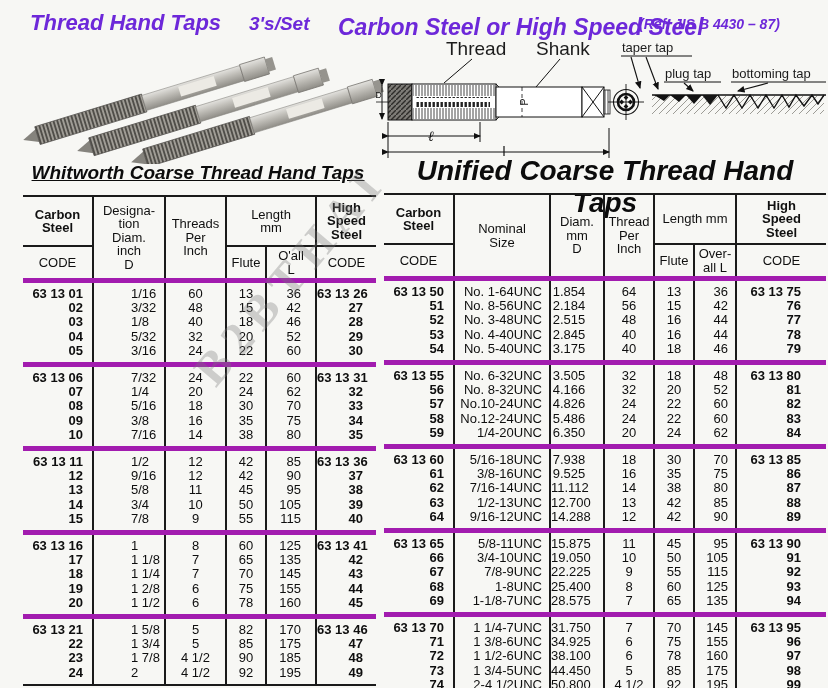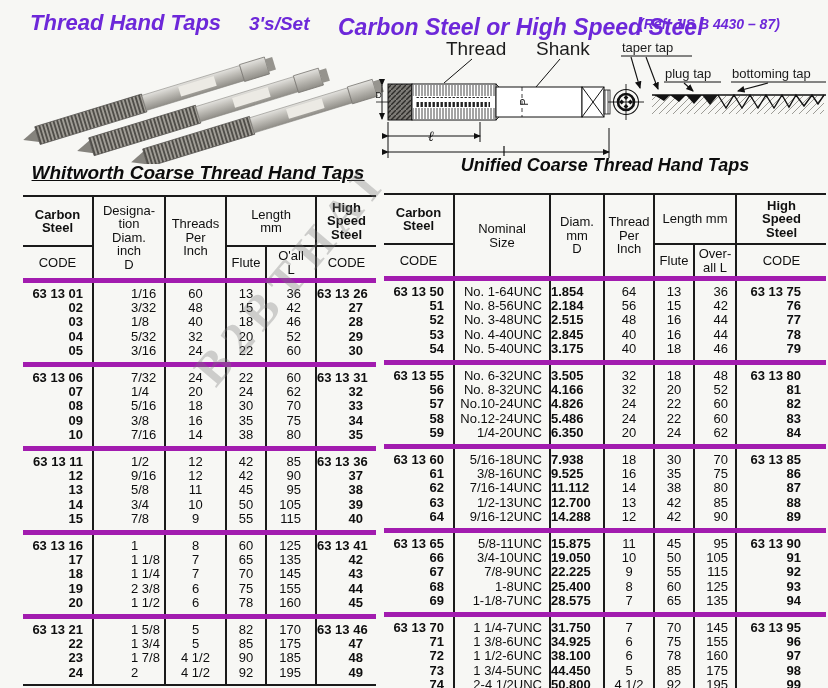--- a/index.html
+++ b/index.html
@@ -11,21 +11,21 @@
   }
   
   .hdr{position:absolute;font-style:italic;font-weight:700;color:#6d28d9;white-space:nowrap;}
   #h-title{left:30px;top:10px;font-size:22px;}
   #h-set{left:249px;top:13px;font-size:19px;}
   #h-mat{left:338px;top:14px;font-size:23px;}
   #h-ref{left:639px;top:16px;font-size:14px;}
   
   .sec{position:absolute;font-style:italic;font-weight:700;text-align:center;color:#0c0c0c;}
   #wt-title{left:20px;top:162px;width:356px;font-size:19px;text-decoration:underline;}
-  #un-title{left:382px;top:155px;width:446px;font-size:18px;}
+  #un-title{left:382px;top:155px;width:446px;font-size:28px;}
   
   #watermark{
     position:absolute;left:90px;top:245px;width:400px;height:60px;
     line-height:60px;text-align:center;
     transform:rotate(-50deg);
     font-family:"Liberation Serif", serif;
     font-size:47px;font-weight:700;letter-spacing:9px;
     color:rgba(120,120,120,0.33);
     z-index:6;pointer-events:none;
   }
@@ -53,21 +53,21 @@
   .tbl tbody tr:last-child td{padding-bottom:4px;}
   
   #wt td:nth-child(1){text-align:right;padding-right:9px;}
   #wt td:nth-child(2){text-align:left;padding-left:37px;font-weight:400;}
   #wt td:nth-child(3),#wt td:nth-child(4){text-align:center;font-weight:400;}
   #wt td:nth-child(5){text-align:right;padding-right:14px;font-weight:400;}
   #wt td:nth-child(6){text-align:right;padding-right:13px;}
   
   #un td:nth-child(1){text-align:right;padding-right:9px;}
   #un td:nth-child(2){text-align:right;padding-right:7px;font-weight:400;}
-  #un td:nth-child(3){text-align:left;padding-right:16px;font-weight:700;}
+  #un td:nth-child(3){text-align:center;padding-right:16px;font-weight:400;}
   #un td:nth-child(4),#un td:nth-child(5){text-align:center;font-weight:400;}
   #un td:nth-child(6){text-align:right;padding-right:7px;font-weight:400;}
   #un td:nth-child(7){text-align:right;padding-right:25px;}
   
   #photo-svg{position:absolute;left:12px;top:38px;z-index:1;}
   #diagram-svg{position:absolute;left:376px;top:40px;z-index:1;}
   .dgtext{font-family:"Liberation Sans",sans-serif;fill:#1c1c1c;}
 </style>
 </head>
 <body>
@@ -388,21 +388,21 @@
       <tr>
         <td>18</td>
         <td>1 1/4</td>
         <td>7</td>
         <td>70</td>
         <td>145</td>
         <td>43</td>
       </tr>
       <tr>
         <td>19</td>
-        <td>2 3/8</td>
+        <td>1 2/8</td>
         <td>6</td>
         <td>75</td>
         <td>155</td>
         <td>44</td>
       </tr>
       <tr>
         <td>20</td>
         <td>1 1/2</td>
         <td>6</td>
         <td>78</td>

